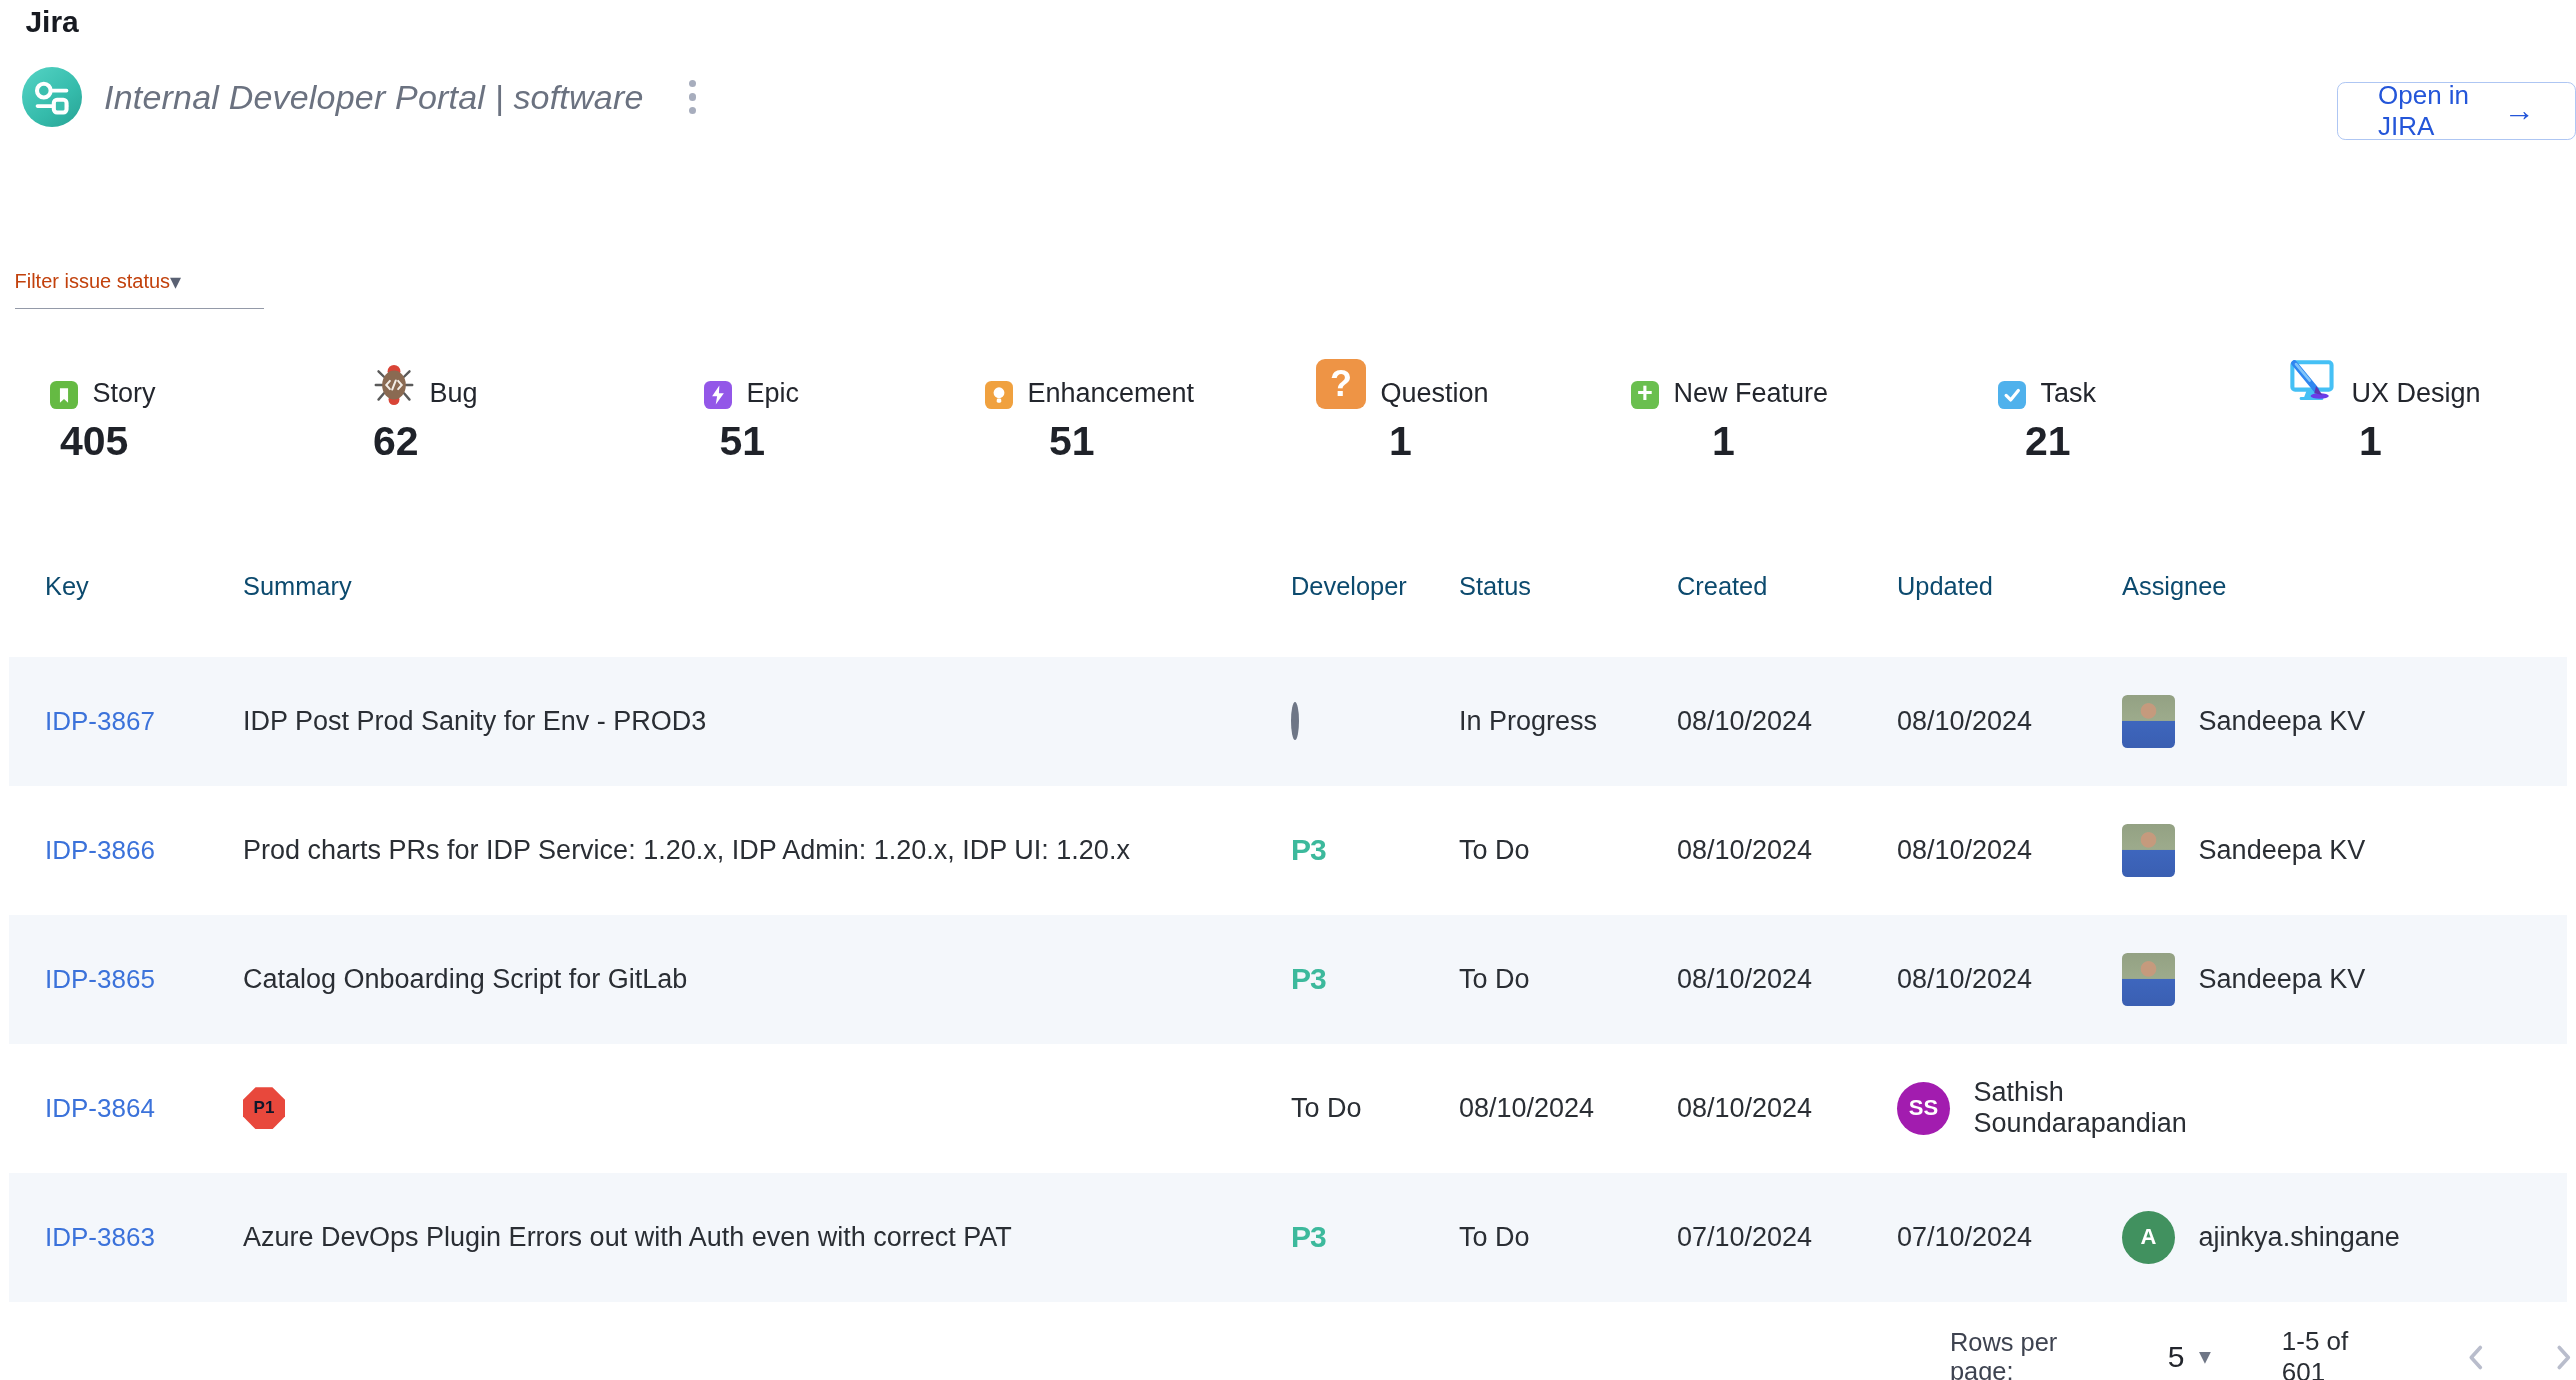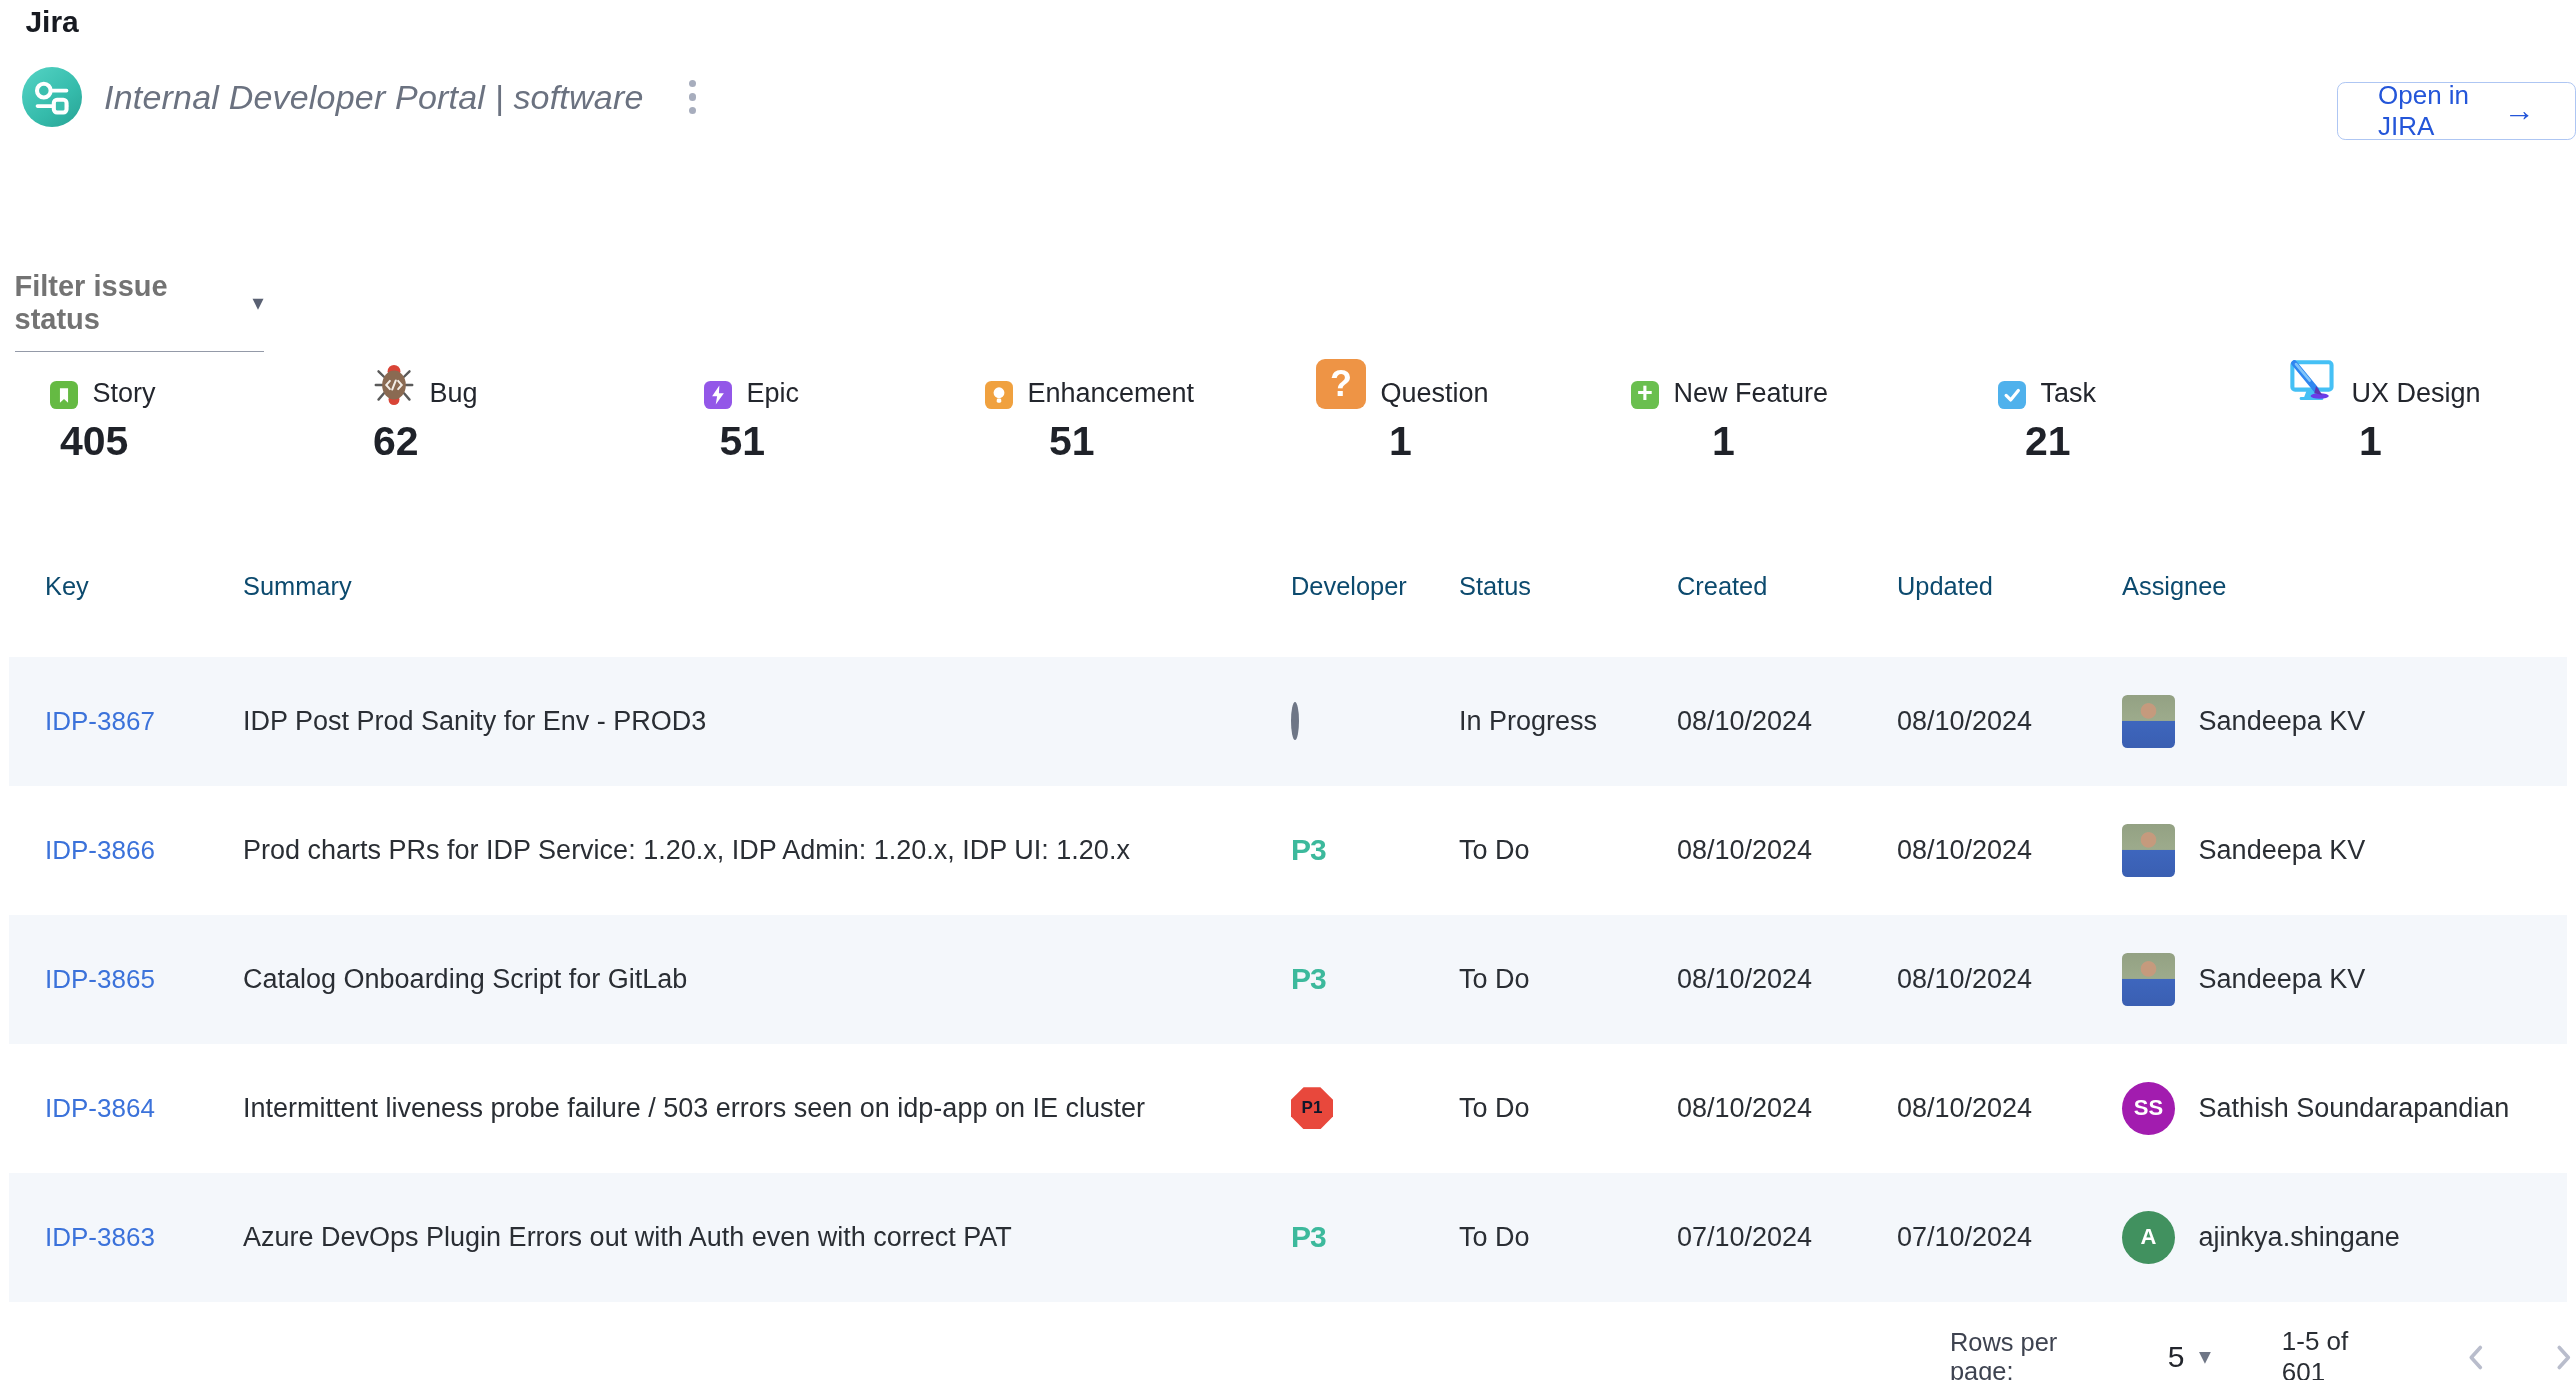--- a/index.html
+++ b/index.html
@@ -15,21 +15,21 @@
   .project-name{margin-left:22px;font-size:34px;color:#6b7280;letter-spacing:0.2px;white-space:nowrap;}
   .kebab{margin-left:38px;display:flex;flex-direction:column;align-items:center;gap:6.3px;padding:7.3px;cursor:pointer;}
   .kebab i{width:7.3px;height:7.3px;border-radius:50%;background:#a7adbd;display:block;}
   .open-btn{position:absolute;left:2337px;top:82px;height:56px;padding:0 40px;background:#fff;
     border:1.8px solid #aec6f3;border-radius:8.2px;display:flex;align-items:center;gap:16.3px;
     color:#2456d9;font-size:26px;cursor:pointer;}
   .open-btn .arrow-glyph::after{content:"\2192";font-size:31px;line-height:1;}
   
   .filter{position:absolute;left:14.5px;top:270px;width:249px;border-bottom:1.8px solid #949aa8;padding-bottom:14.5px;cursor:pointer;}
   .filter-inner{display:flex;align-items:center;}
-  .filter-label{font-size:29px;color:#737373;font-weight:bold;}
+  .filter-label{font-size:20px;color:#c2410c;}
   .caret-down::after{content:"\25BE";font-size:22px;color:#5a6173;line-height:1;}
   
   .counter{position:absolute;top:356px;}
   .cnt-head{display:flex;align-items:flex-end;height:53px;}
   .cnt-label{font-size:27px;font-weight:500;color:#23262d;margin-left:14.5px;white-space:nowrap;}
   .cnt-value{font-size:41px;font-weight:700;color:#1f2229;margin-top:9px;}
   .c1{left:50px;}  .c1 .cnt-value{margin-left:10px;}
   .c2{left:373px;} .c2 .cnt-value{}
   .c3{left:704px;} .c3 .cnt-value{margin-left:15.4px;}
   .c4{left:985px;}.c4 .cnt-value{margin-left:64px;}
@@ -266,21 +266,20 @@
     <div>08/10/2024</div>
     <div>08/10/2024</div>
     <div class="assignee">
       <span class="avatar-photo"></span>
       <span>Sandeepa KV</span>
     </div>
   </div>
 
   <div class="tgrid trow">
     <div><a class="key-link">IDP-3864</a></div>
-    <div class="cell-summary">Intermittent liveness probe failure / 503 errors seen on idp-app on IE cluster</div>
     <div>
         <span class="prio-p1">P1</span>
       </div>
     <div>To Do</div>
     <div>08/10/2024</div>
     <div>08/10/2024</div>
     <div class="assignee">
       <span class="avatar-circle av-ss">SS</span>
       <span>Sathish Soundarapandian</span>
     </div>

